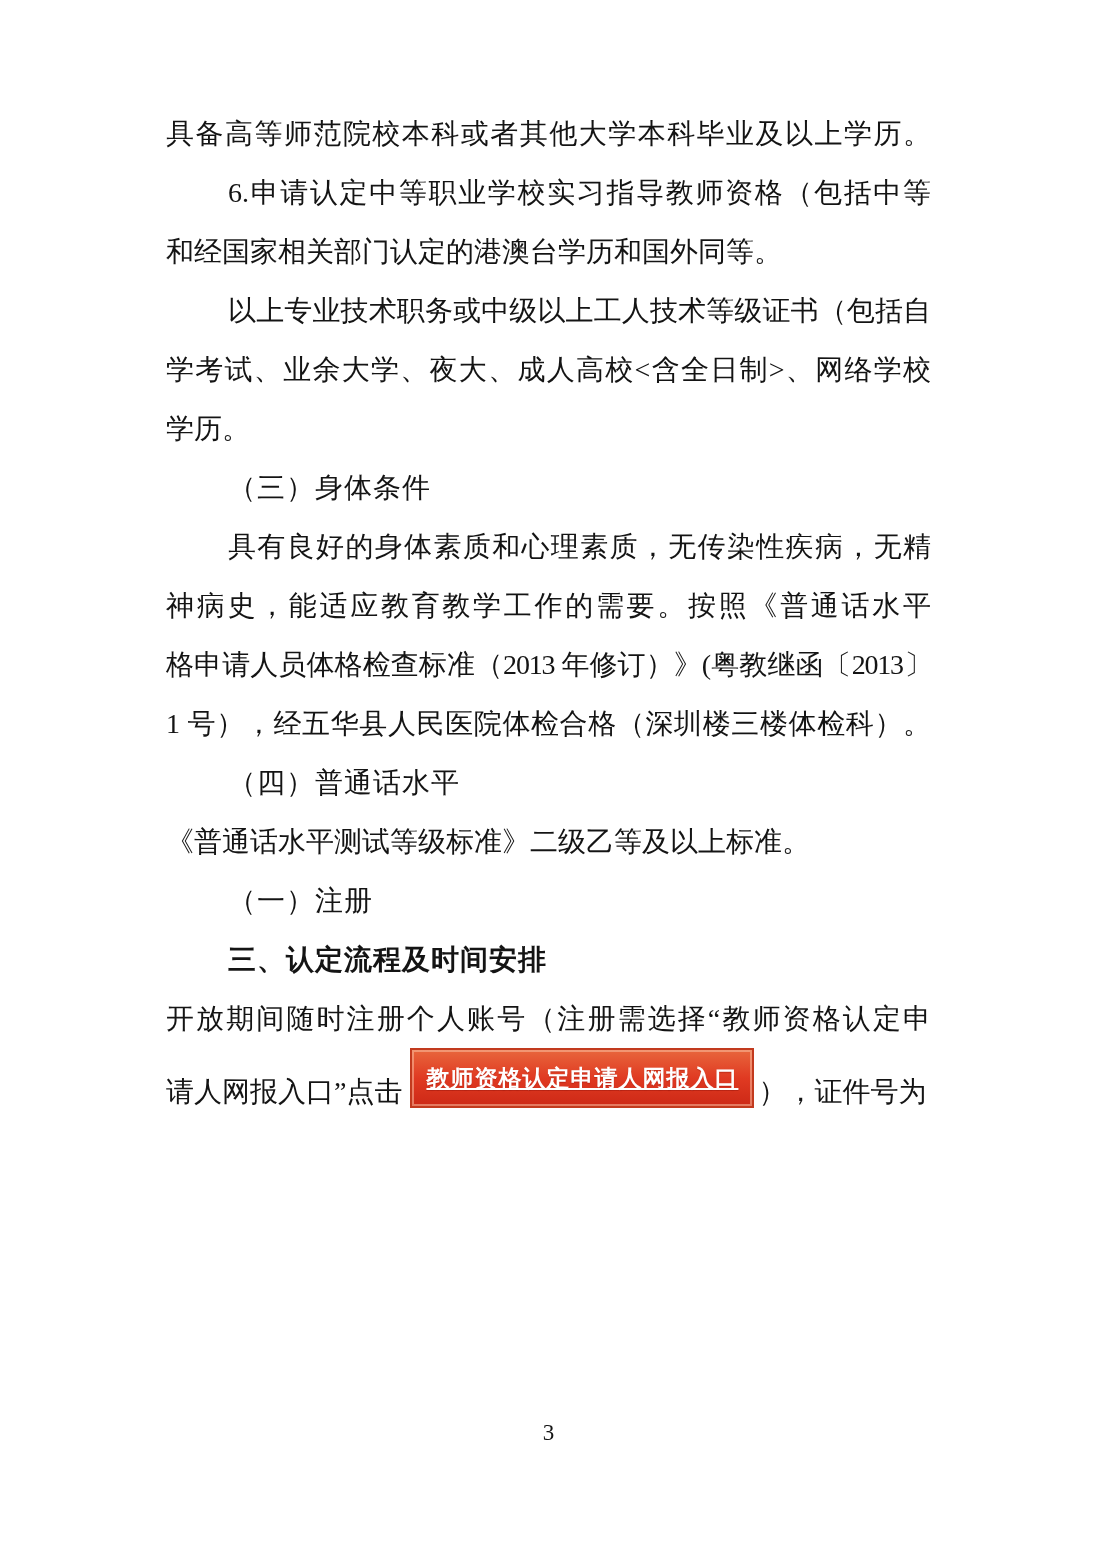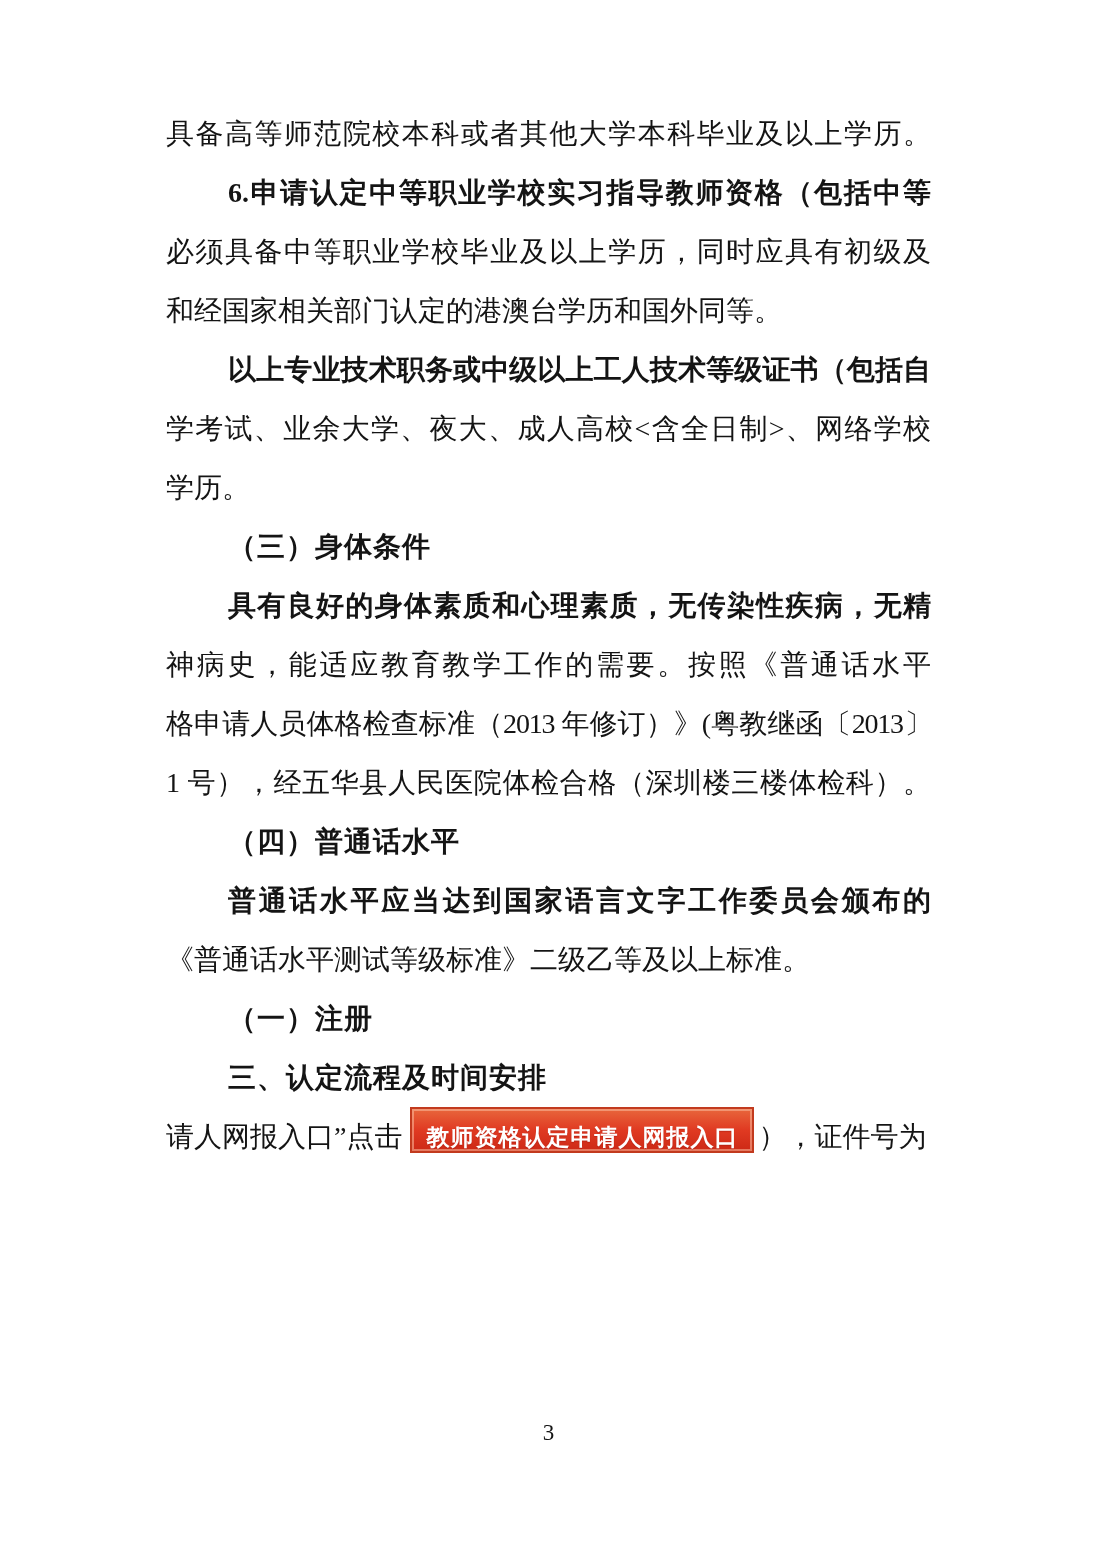--- a/index.html
+++ b/index.html
@@ -21,82 +21,82 @@
   .line{
     line-height:59px;
     min-height:59px;
     white-space:nowrap;
   }
   .jl{
     text-align:justify;
     text-align-last:justify;
     white-space:normal;
   }
-  .indent{ text-indent:62px;font-weight:bold; }
+  .indent{ text-indent:62px; }
   .tight{ letter-spacing:-1.2px; }
   .kai{ letter-spacing:1px; }
   .heading{
     font-family:"Liberation Sans","DejaVu Sans",sans-serif;
     font-weight:bold;
     letter-spacing:1px;
   }
   .url{
     color:inherit;
     text-decoration:underline;
     text-underline-offset:5px;
     cursor:pointer;
   }
   .btn-line{ white-space:nowrap; }
   .entry-button{
     display:inline-block;
     overflow:hidden;
     box-sizing:border-box;
-    height:46px;
+    height:60px;
     line-height:56px;
     padding:0 14px;
     margin:0 4px 0 8px;
     background:linear-gradient(180deg,#e8663c 0%,#e03a22 50%,#cd2916 100%);
     border:2px solid #c23a1e;
     box-shadow:inset 0 0 0 2px rgba(250,190,160,0.55);
     color:#ffffff;
     font-family:"Liberation Sans","DejaVu Sans",sans-serif;
     font-weight:bold;
     font-size:23px;
     letter-spacing:1px;
     text-align:center;
     vertical-align:-7px;
     text-shadow:0 1px 1px rgba(150,20,10,0.45);
     cursor:pointer;
+    text-decoration:underline;
   }
   .page-num{
     position:absolute;
     left:166px;top:1418px;
     width:765px;
     text-align:center;
     font-size:23px;
     line-height:30px;
   }
 </style>
 </head>
 <body>
 
 <div class="content">
   <div class="line jl">具备高等师范院校本科或者其他大学本科毕业及以上学历。</div>
   <div class="line jl indent">6.申请认定中等职业学校实习指导教师资格（包括中等</div>
-  <div class="line jl">必须具备中等职业学校毕业及以上学历，同时应具有初级及</div>
   <div class="line">和经国家相关部门认定的港澳台学历和国外同等。</div>
   <div class="line jl indent">以上专业技术职务或中级以上工人技术等级证书（包括自</div>
   <div class="line jl">学考试、业余大学、夜大、成人高校&lt;含全日制&gt;、网络学校</div>
   <div class="line">学历。</div>
   <div class="line kai indent">（三）身体条件</div>
   <div class="line jl indent">具有良好的身体素质和心理素质，无传染性疾病，无精</div>
   <div class="line jl">神病史，能适应教育教学工作的需要。按照《普通话水平</div>
   <div class="line jl tight">格申请人员体格检查标准（2013 年修订）》(粤教继函〔2013〕</div>
   <div class="line jl">1 号），经五华县人民医院体检合格（深圳楼三楼体检科）。</div>
   <div class="line kai indent">（四）普通话水平</div>
-  <div class="line jl indent">普通话水平应当达到国家语言文字工作委员会颁布的</div>
   <div class="line">《普通话水平测试等级标准》二级乙等及以上标准。</div>
   <div class="line kai indent">（一）注册</div>
   <div class="line heading indent">三、认定流程及时间安排</div>
+  <div class="line jl">开放期间随时注册个人账号（注册需选择“教师资格认定申</div>
   <div class="line btn-line"><span>请人网报入口”点击</span><span class="entry-button">教师资格认定申请人网报入口</span><span>），证件号为</span></div>
 </div>
 
 <div class="page-num">3</div>
 
 </body></html>

